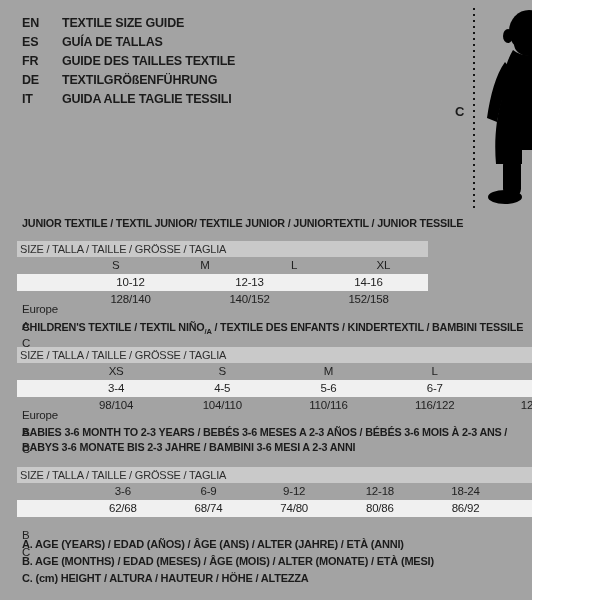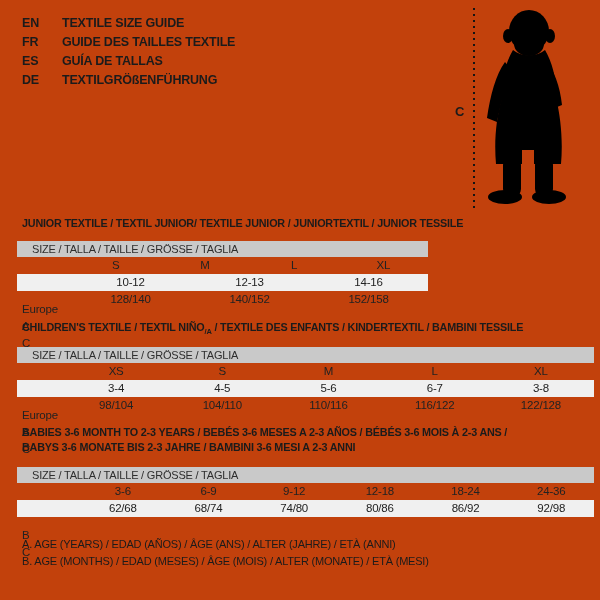--- a/index.html
+++ b/index.html
@@ -1,17 +1,17 @@
 <!DOCTYPE html>
 <html style="--bar: #c9c9c9; --shade: #f0f0f0;"><head>
 <meta charset="utf-8">
 <style>
   html,body{margin:0;padding:0;background:#fff;}
   .page{
-    position:relative;width:600px;height:600px;background:#c2410c;overflow:hidden;
+    position:relative;width:532px;height:600px;background:#a3a3a3;overflow:hidden;
     font-family:"Liberation Sans",sans-serif;color:#1b1b1b;letter-spacing:-0.2px;
   }
   
   .lang-list{position:absolute;left:22px;top:13px;}
   .lang-row{display:flex;height:19px;align-items:center;font-weight:bold;font-size:12.5px;}
   .lang-code{width:40px;}
   
   .height-line{
     position:absolute;left:473px;top:8px;width:2px;height:203px;
     background-image:repeating-linear-gradient(to bottom,#141414 0 2.5px,transparent 2.5px 6px);
@@ -24,53 +24,57 @@
   #t-children-title{top:320px;}
   #t-babies-title{top:425px;}
   .title-sub{font-size:7.5px;}
   
   .size-table{position:absolute;left:17px;}
   #t-junior{top:241px;width:411px;}
   #t-children{top:347px;width:577px;}
   #t-babies{top:467px;width:577px;}
   .size-head{
     background:var(--bar,#c9c9c9);height:16px;line-height:16px;
-    font-size:11px;padding-left:15px;color:#2e2e2e;
+    font-size:11px;padding-left:3px;color:#2e2e2e;
   }
   .row{display:flex;height:17px;line-height:17px;font-size:11.5px;color:#222;}
   .row.shaded{background:var(--shade,#f0f0f0);}
   .row-label{padding-left:5px;flex:0 0 auto;margin-top:44px;}
   #t-junior .row-label{width:49px;}
   #t-children .row-label{width:41px;}
   #t-babies .row-label{width:58px;}
   .cell{flex:1;text-align:center;}
   
-  .footnotes{position:absolute;left:22px;top:536px;font-weight:normal;font-size:11px;line-height:17px;white-space:nowrap;}
+  .footnotes{position:absolute;left:22px;top:536px;font-weight:bold;font-size:11px;line-height:17px;white-space:nowrap;}
 </style>
 </head>
 <body>
 
 <div class="page">
 
   <div class="lang-list">
       <div class="lang-row">
         <span class="lang-code">EN</span>
         <span class="lang-label">TEXTILE SIZE GUIDE</span>
       </div>
       <div class="lang-row">
+        <span class="lang-code">ES</span>
+        <span class="lang-label">GUÍA DE TALLAS</span>
+      </div>
+      <div class="lang-row">
         <span class="lang-code">FR</span>
         <span class="lang-label">GUIDE DES TAILLES TEXTILE</span>
       </div>
       <div class="lang-row">
-        <span class="lang-code">ES</span>
-        <span class="lang-label">GUÍA DE TALLAS</span>
+        <span class="lang-code">DE</span>
+        <span class="lang-label">TEXTILGRÖßENFÜHRUNG</span>
       </div>
       <div class="lang-row">
-        <span class="lang-code">DE</span>
-        <span class="lang-label">TEXTILGRÖßENFÜHRUNG</span>
+        <span class="lang-code">IT</span>
+        <span class="lang-label">GUIDA ALLE TAGLIE TESSILI</span>
       </div>
     </div>
 
   <div class="height-line"></div>
   <div class="height-label">C</div>
 
   <svg class="baby" width="88" height="196" viewBox="0 0 88 196" xmlns="http://www.w3.org/2000/svg">
     <g fill="#000000">
       <ellipse cx="26" cy="28" rx="5" ry="7"></ellipse>
       <ellipse cx="68" cy="28" rx="5" ry="7"></ellipse>
@@ -159,15 +163,16 @@
         <span class="cell">74/80</span>
         <span class="cell">80/86</span>
         <span class="cell">86/92</span>
         <span class="cell">92/98</span>
       </div>
     </div>
 
   <div class="footnotes">
       <div class="fn-line">A. AGE (YEARS) / EDAD (AÑOS) / ÂGE (ANS) / ALTER (JAHRE) / ETÀ (ANNI)</div>
       <div class="fn-line">B. AGE (MONTHS) / EDAD (MESES) / ÂGE (MOIS) / ALTER (MONATE) / ETÀ (MESI)</div>
+      <div class="fn-line">C. (cm) HEIGHT / ALTURA / HAUTEUR / HÖHE / ALTEZZA</div>
     </div>
 
 </div>
 
 </body></html>

